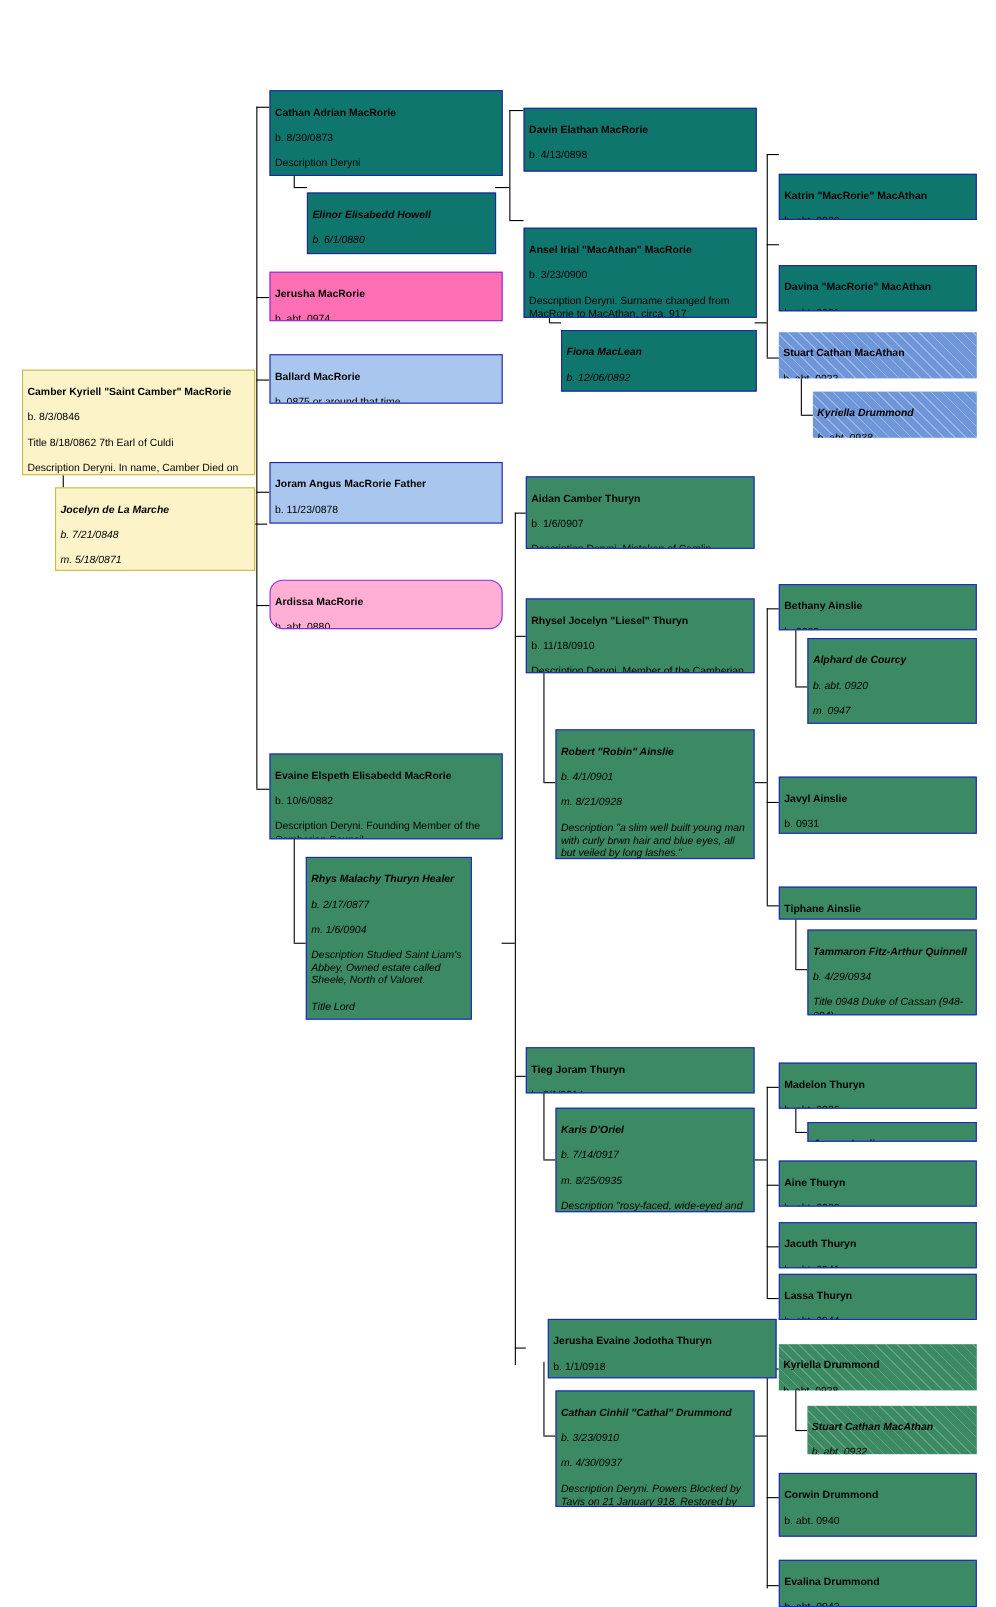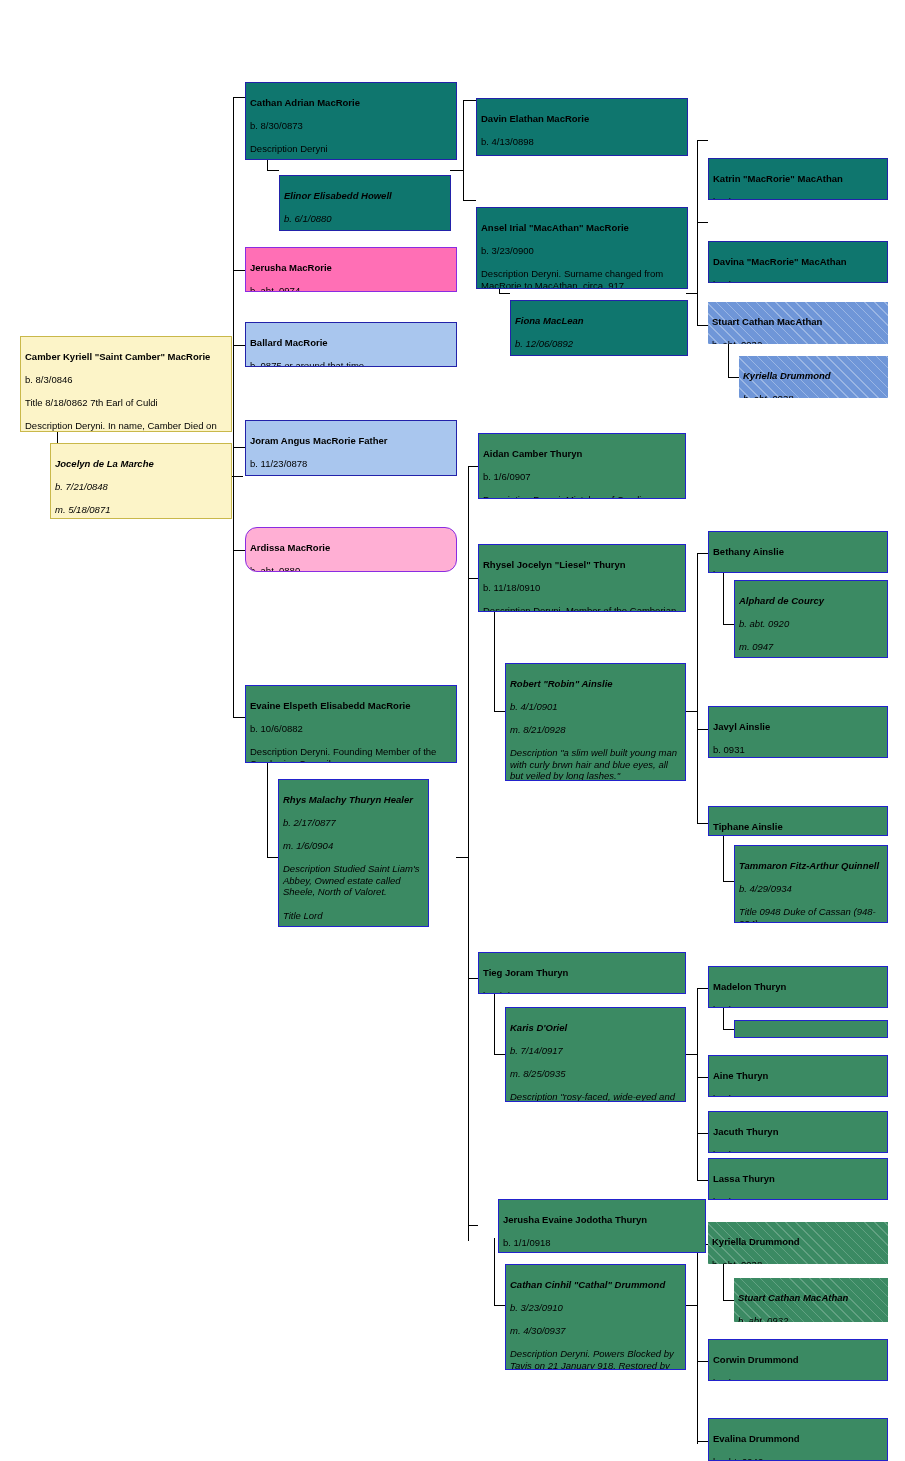--- a/index.html
+++ b/index.html
@@ -378,21 +378,21 @@
     <span class="ln">b. abt. 0938</span>
     
   </div>
 
   <div class="box c-green hatch italic" style="left:734px;top:1278px;width:154px;height:44px;">
     <span class="nm">Stuart Cathan MacAthan</span>
     <span class="ln">b. abt. 0932</span>
     
   </div>
 
-  <div class="box c-green" style="left:708px;top:1339px;width:180px;height:42px;">
+  <div class="box c-green" style="left:708px;top:1339px;width:180px;height:58px;">
     <span class="nm">Corwin Drummond</span>
     <span class="ln">b. abt. 0940</span>
     
   </div>
 
   <div class="box c-green" style="left:708px;top:1418px;width:180px;height:43px;">
     <span class="nm">Evalina Drummond</span>
     <span class="ln">b. abt. 0942</span>
     
   </div>

